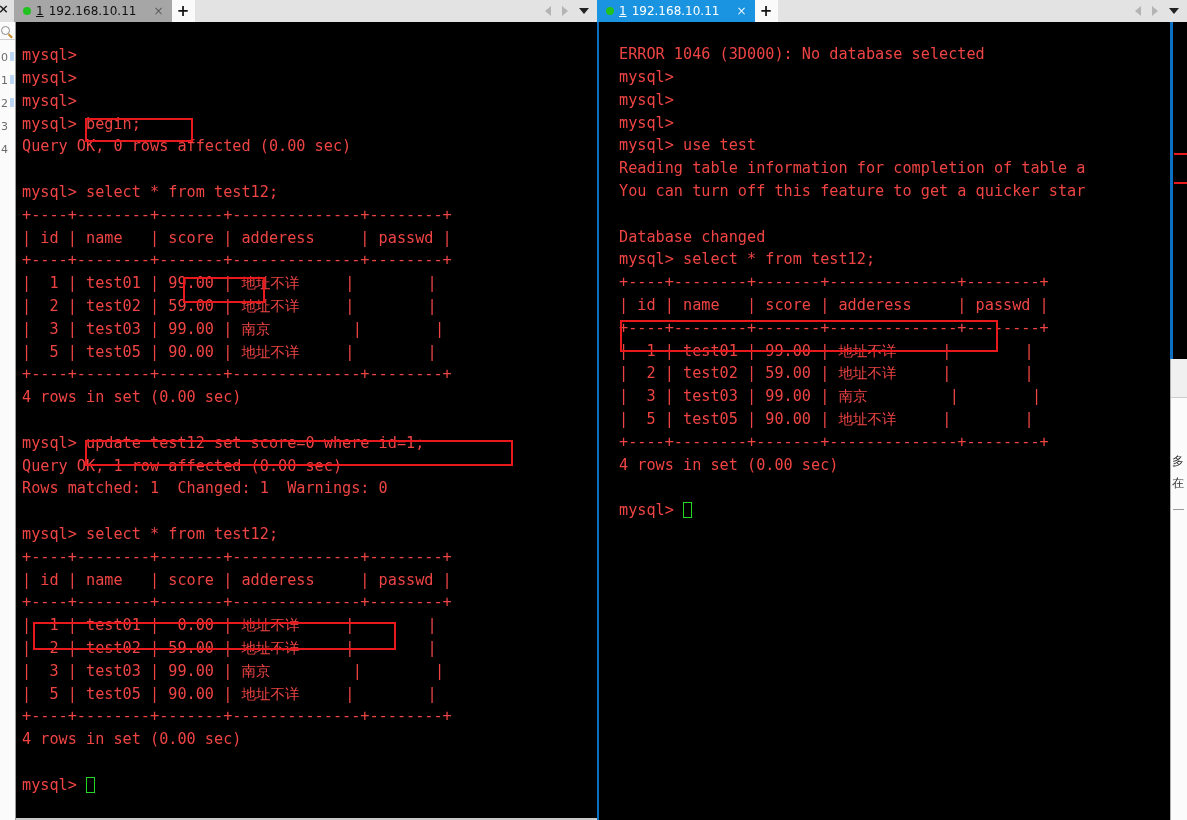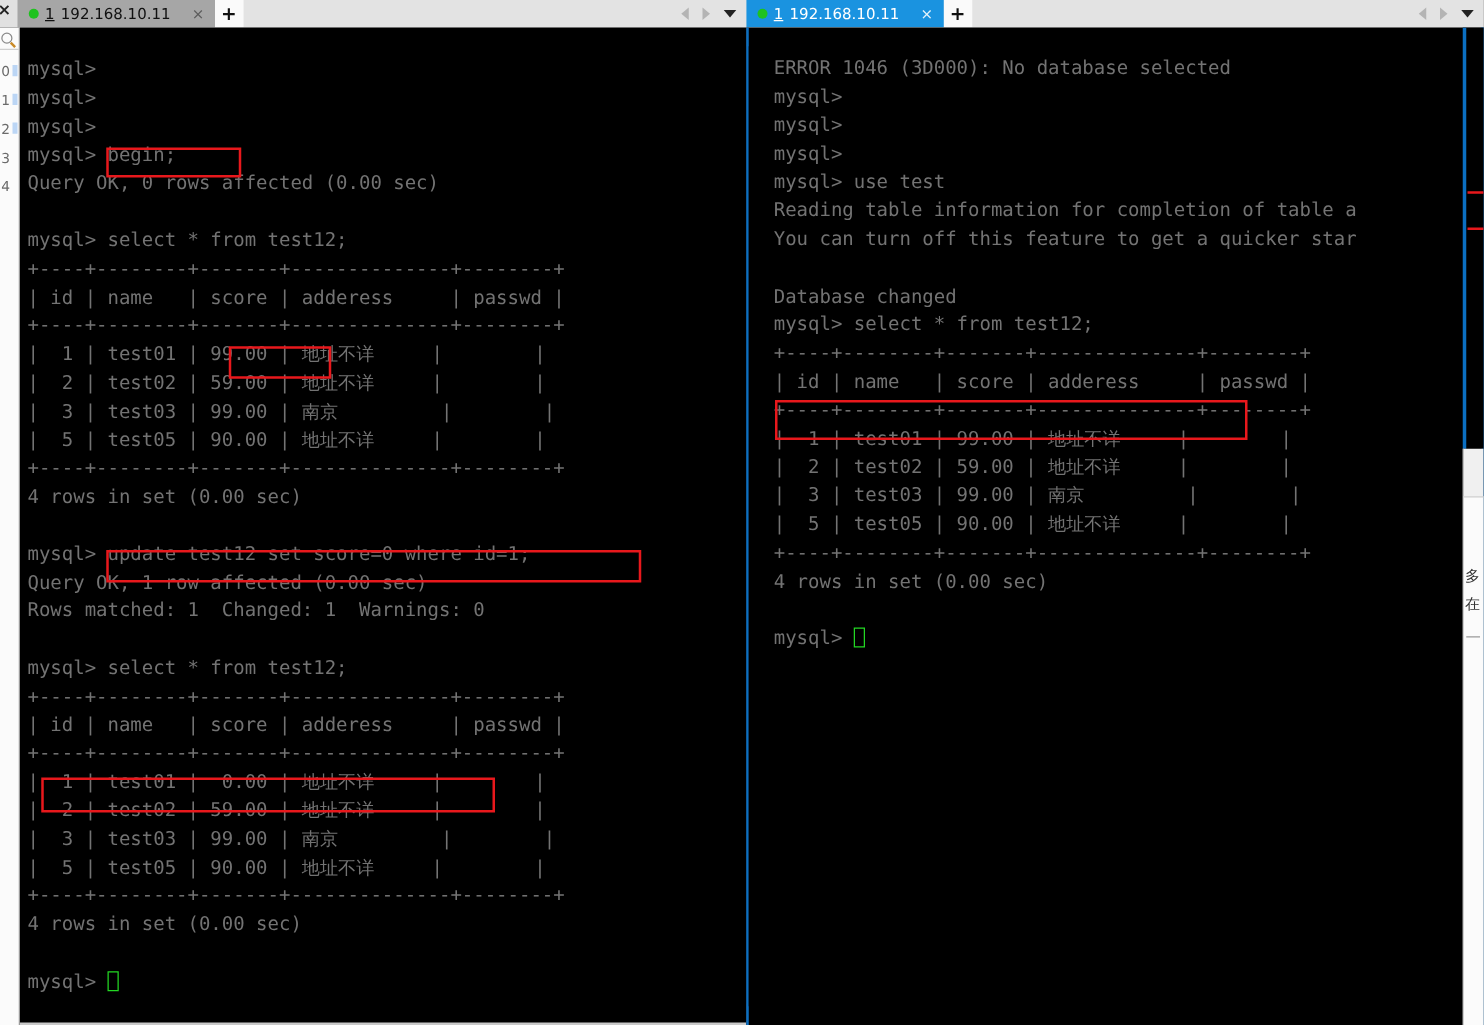--- a/index.html
+++ b/index.html
@@ -99,21 +99,21 @@
     font-family: "DejaVu Sans", "Liberation Sans", sans-serif;
     font-size: 11px; color: #6b6b6b; line-height: 23px; text-align: left;
   }
   .edge-sidebar .gutter div { padding-left: 1px; }
   .edge-sidebar .stripe {
     position: absolute; right: 1px; width: 4px; height: 9px; background: #bcd6f5;
   }
 
   .term {
     position: absolute; left: 0; top: 0; right: 0; bottom: 0;
-    color: #737373; background: #000;
+    color: #ef4444; background: #000;
     font-size: 15.2px; line-height: 22.8px;
     white-space: pre; overflow: hidden;
   }
   #pane-left  .term { padding: 7px 0 0 22px; }
   #pane-right .term { padding: 6px 0 0 20px; }
   .term .blank { display: block; height: 22.8px; }
   .line { display: block; height: 22.8px; }
   .cjk { font-family: "DejaVu Sans", "Liberation Sans", sans-serif; font-size: 14.5px; }
 
   

